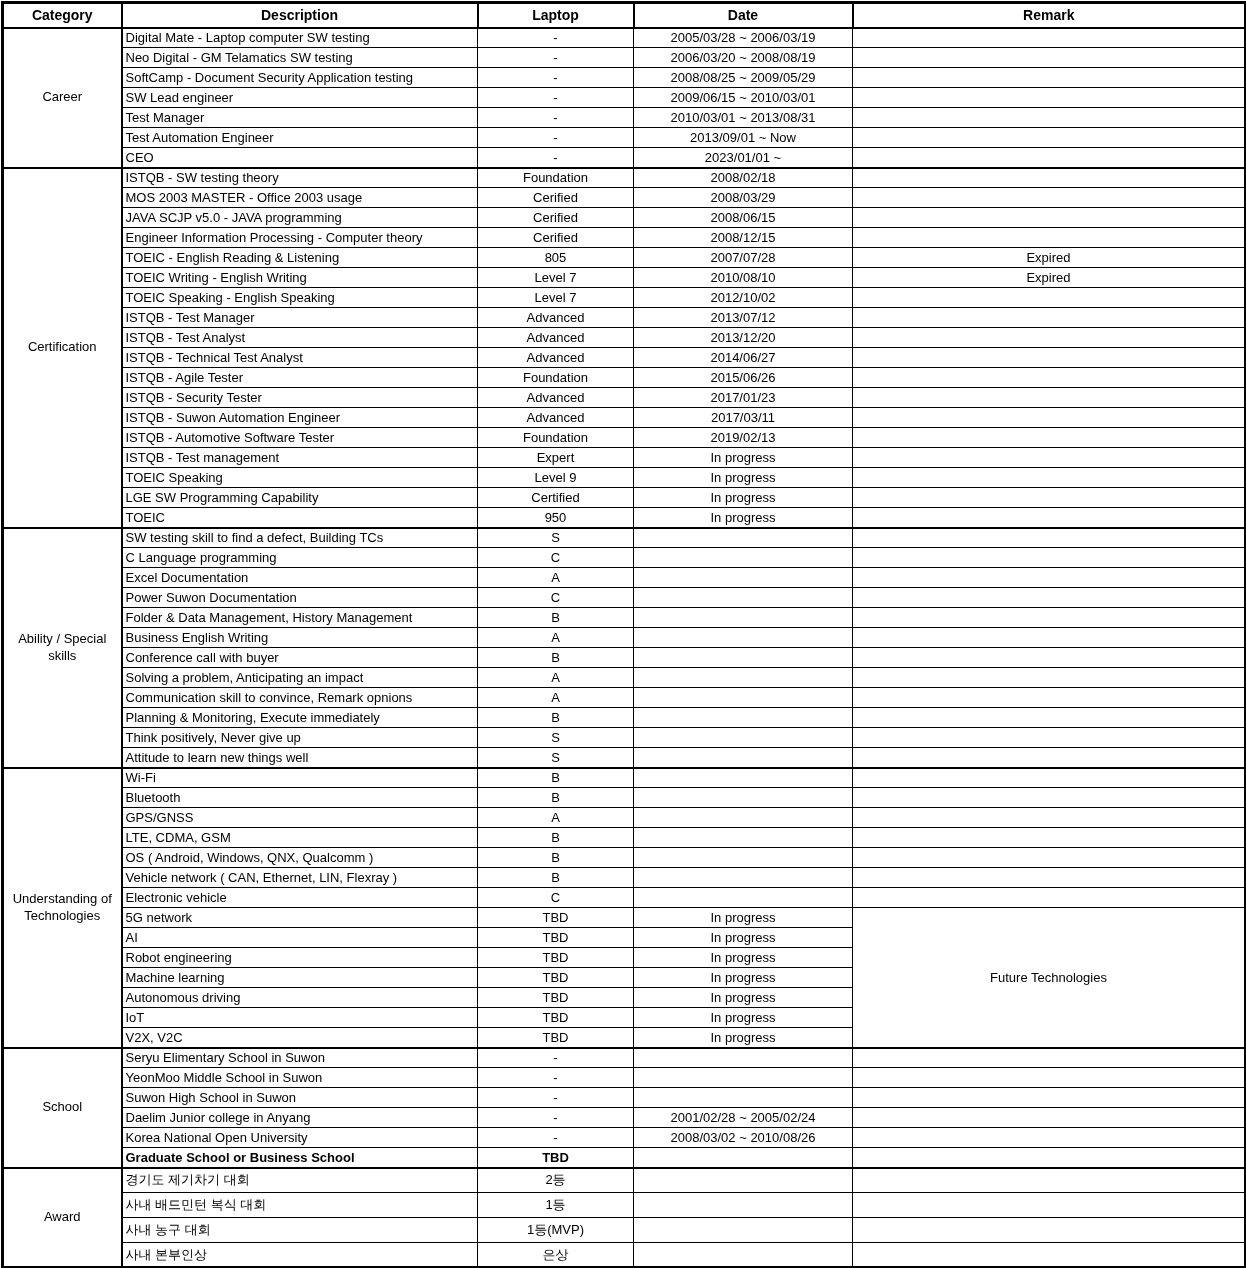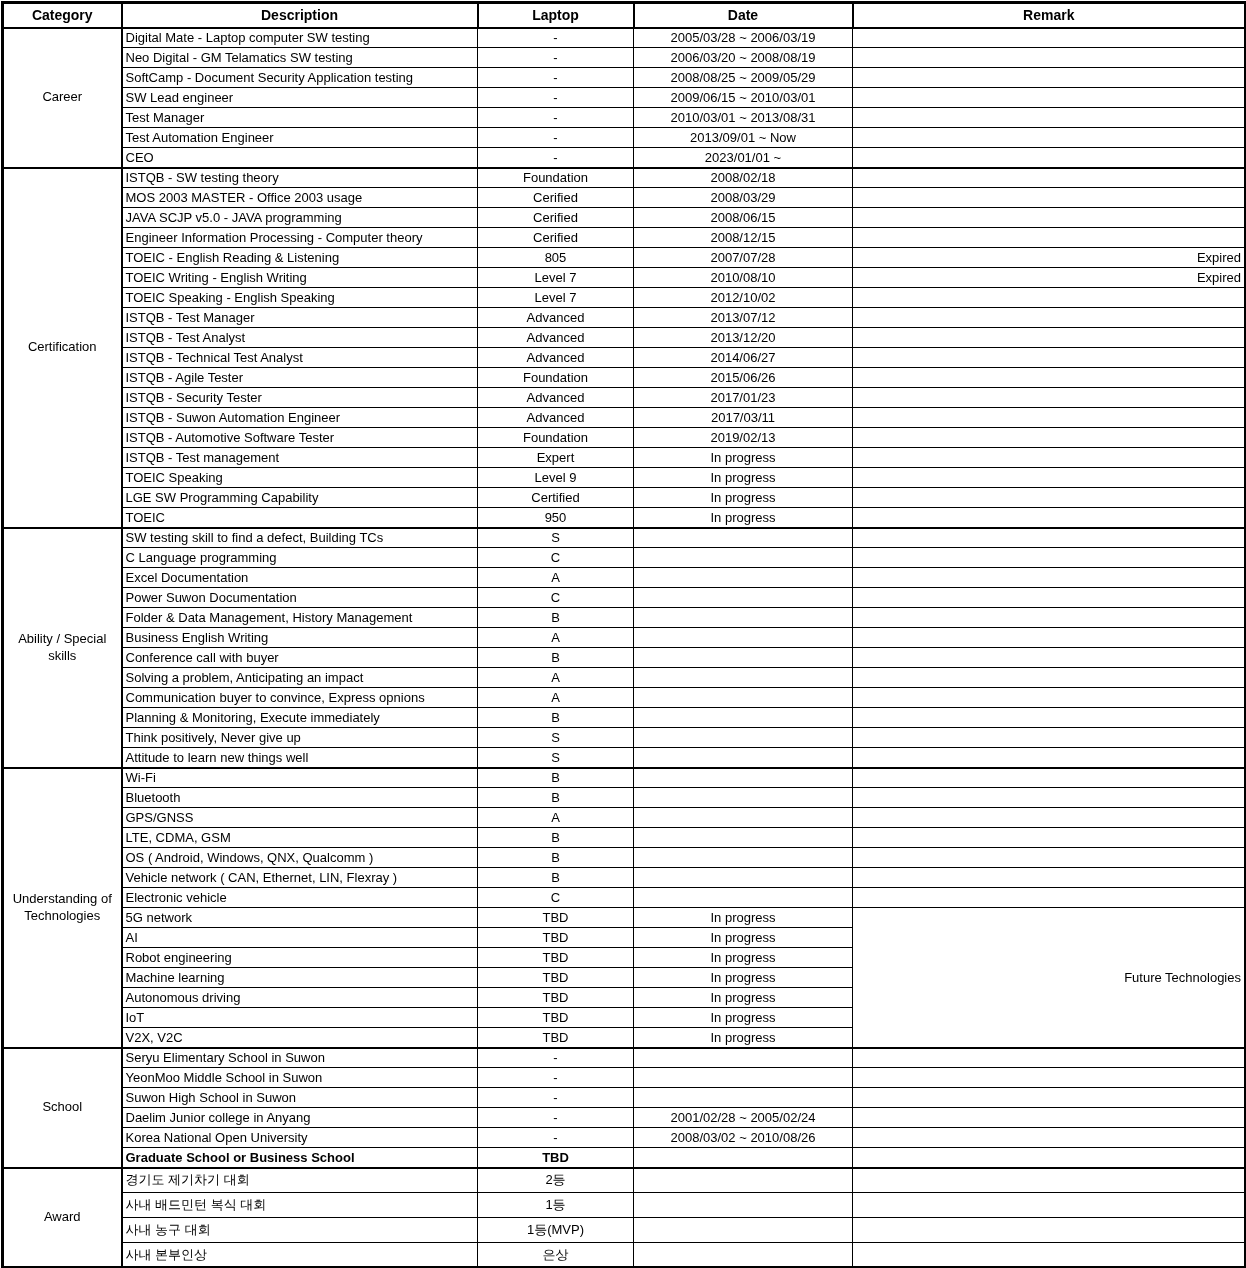--- a/index.html
+++ b/index.html
@@ -52,21 +52,21 @@
     text-align: center;
     white-space: normal;
     line-height: 1.25;
     border-left: 2px solid #000000;
     border-right: 2px solid #000000;
     padding: 7px 2px;
   }
   td.desc { text-align: left; }
   td.grade { text-align: center; padding: 0 1px; }
   td.date { text-align: center; padding: 0 1px; }
-  td.remark { text-align: right; }
+  td.remark { text-align: center; }
   td.bold { font-weight: bold; }
 
   tr.section-start td { border-top: 2px solid #000000; }
   thead tr { height: 25px; }
 </style>
 </head>
 <body>
 
 <table class="sheet">
   <colgroup>
@@ -281,21 +281,21 @@
         <td class="date"></td>
         <td class="remark"></td>
       </tr>
       <tr>
         <td class="desc">Solving a problem, Anticipating an impact</td>
         <td class="grade">A</td>
         <td class="date"></td>
         <td class="remark"></td>
       </tr>
       <tr>
-        <td class="desc">Communication buyer to convince, Express opnions</td>
+        <td class="desc">Communication skill to convince, Remark opnions</td>
         <td class="grade">A</td>
         <td class="date"></td>
         <td class="remark"></td>
       </tr>
       <tr>
         <td class="desc">Planning &amp; Monitoring, Execute immediately</td>
         <td class="grade">B</td>
         <td class="date"></td>
         <td class="remark"></td>
       </tr>

